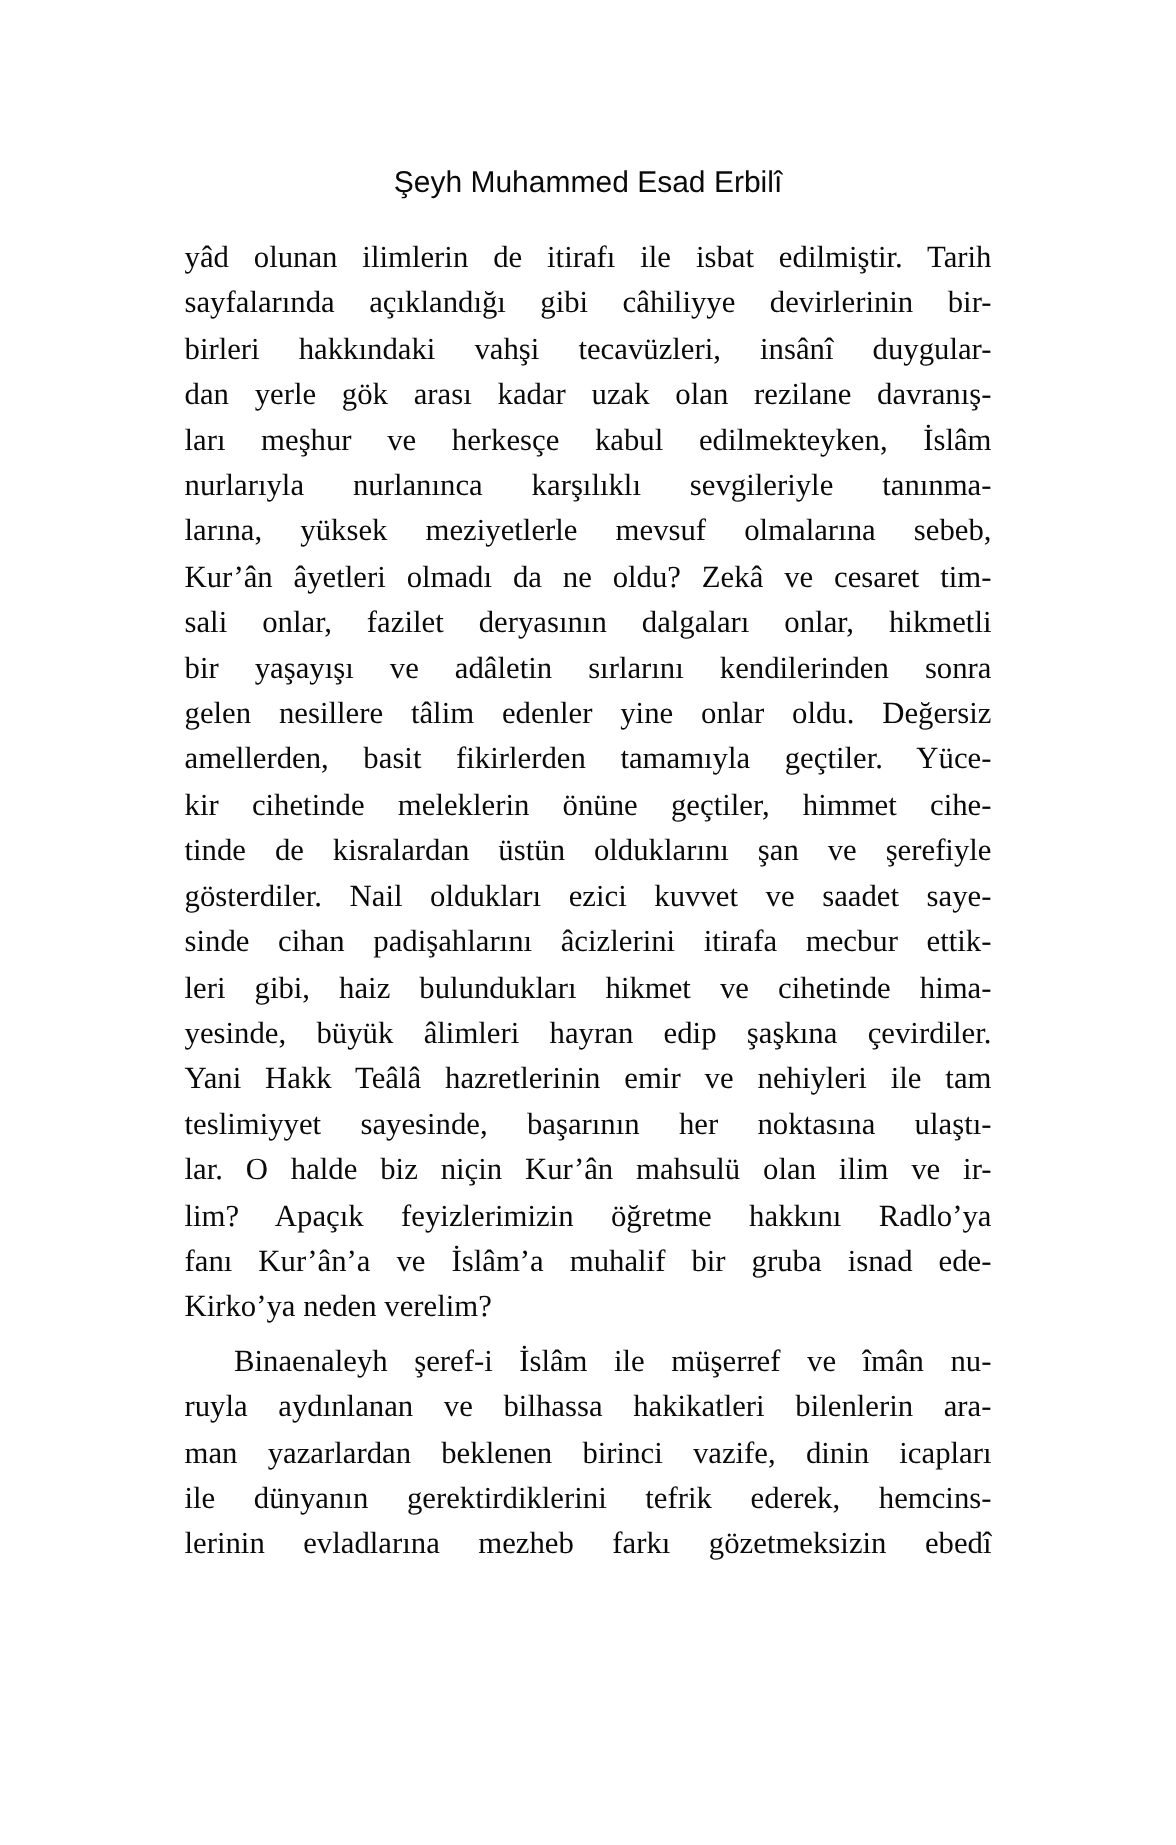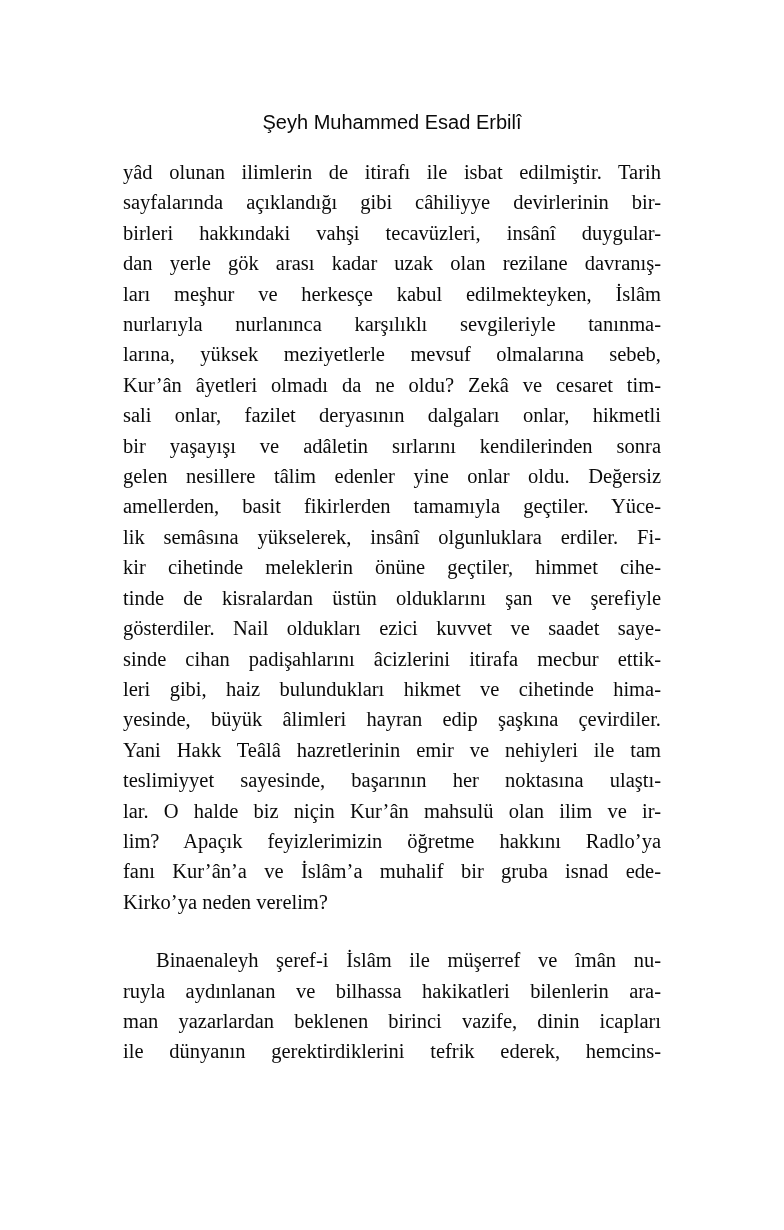--- a/index.html
+++ b/index.html
@@ -33,21 +33,21 @@
     width: 538px;
     font-family: "Liberation Serif", "DejaVu Serif", serif;
     font-size: 20.5px;
     line-height: 30.4px;
     color: #0a0a0a;
   }
   .paragraph {
     margin: 0;
   }
   .paragraph + .paragraph {
-    margin-top: 28px;
+    margin-top: 6px;
   }
   .line {
     text-align: justify;
     text-align-last: justify;
   }
   .line.short-last {
     text-align-last: left;
   }
   .line.first-indent {
     padding-left: 33px;
@@ -76,21 +76,20 @@
         <div class="line">birleri hakkındaki vahşi tecavüzleri, insânî duygular-</div>
         <div class="line">dan yerle gök arası kadar uzak olan rezilane davranış-</div>
         <div class="line">ları meşhur ve herkesçe kabul edilmekteyken, İslâm</div>
         <div class="line">nurlarıyla nurlanınca karşılıklı sevgileriyle tanınma-</div>
         <div class="line">larına, yüksek meziyetlerle mevsuf olmalarına sebeb,</div>
         <div class="line">Kur’ân âyetleri olmadı da ne oldu? Zekâ ve cesaret tim-</div>
         <div class="line">sali onlar, fazilet deryasının dalgaları onlar, hikmetli</div>
         <div class="line">bir yaşayışı ve adâletin sırlarını kendilerinden sonra</div>
         <div class="line">gelen nesillere tâlim edenler yine onlar oldu. Değersiz</div>
         <div class="line">amellerden, basit fikirlerden tamamıyla geçtiler. Yüce-</div>
-        <div class="line">lik semâsına yükselerek, insânî olgunluklara erdiler. Fi-</div>
         <div class="line">kir cihetinde meleklerin önüne geçtiler, himmet cihe-</div>
         <div class="line">tinde de kisralardan üstün olduklarını şan ve şerefiyle</div>
         <div class="line">gösterdiler. Nail oldukları ezici kuvvet ve saadet saye-</div>
         <div class="line">sinde cihan padişahlarını âcizlerini itirafa mecbur ettik-</div>
         <div class="line">leri gibi, haiz bulundukları hikmet ve cihetinde hima-</div>
         <div class="line">yesinde, büyük âlimleri hayran edip şaşkına çevirdiler.</div>
         <div class="line">Yani Hakk Teâlâ hazretlerinin emir ve nehiyleri ile tam</div>
         <div class="line">teslimiyyet sayesinde, başarının her noktasına ulaştı-</div>
         <div class="line">lar. O halde biz niçin Kur’ân mahsulü olan ilim ve ir-</div>
         <div class="line">lim? Apaçık feyizlerimizin öğretme hakkını Radlo’ya</div>

